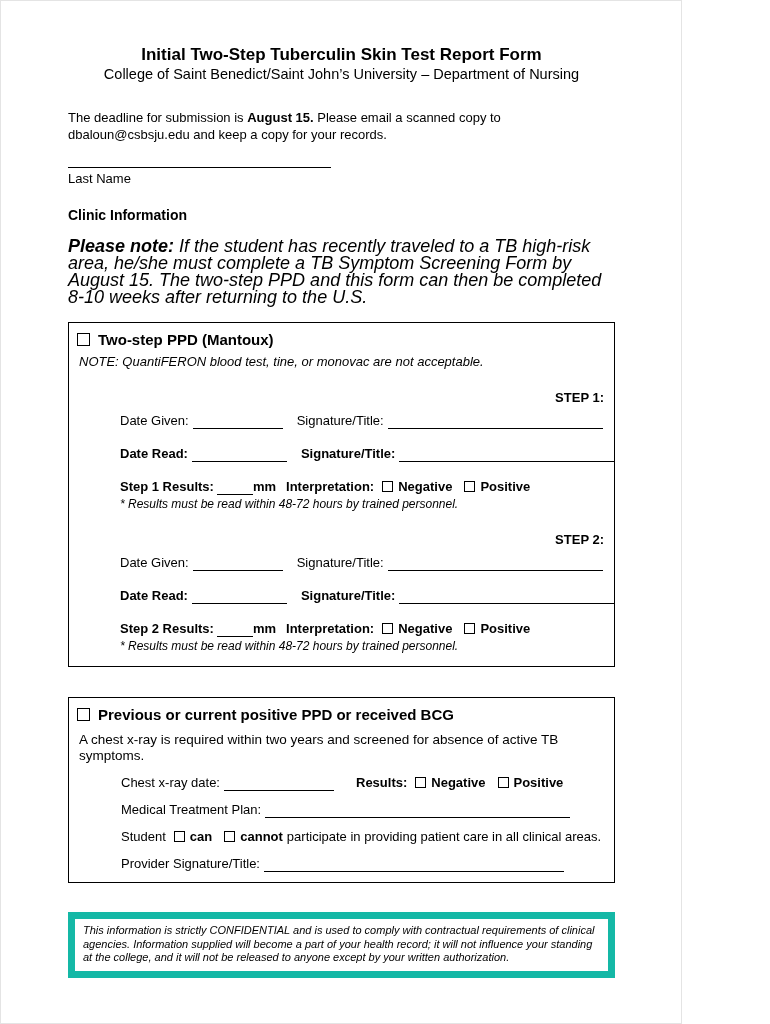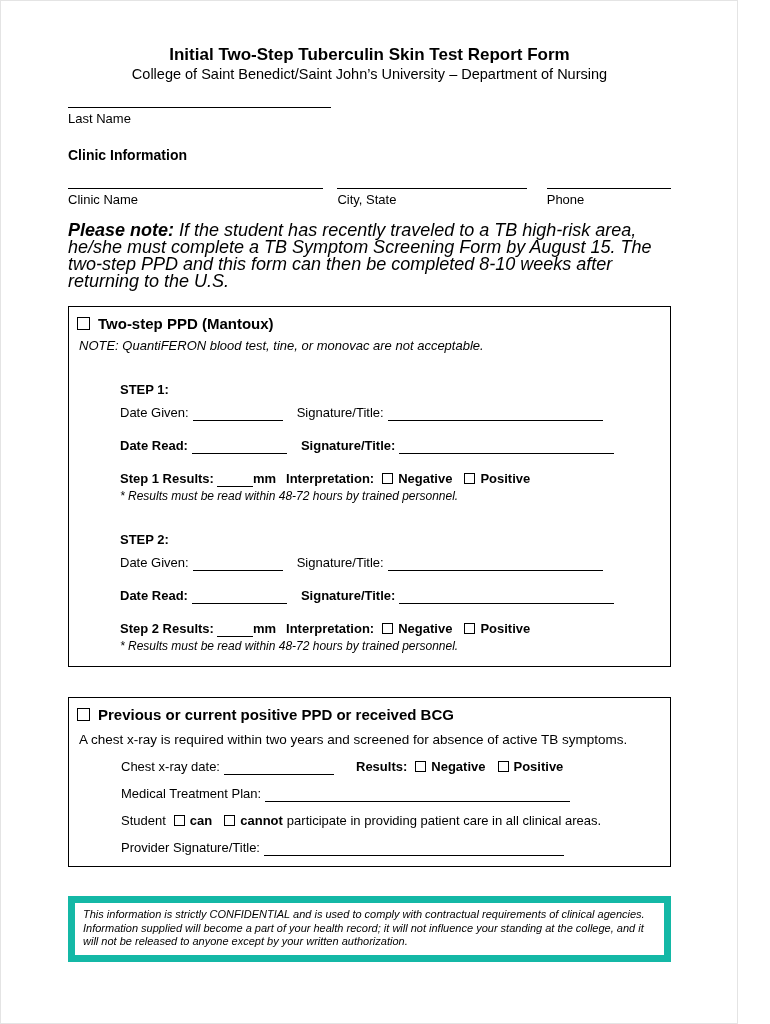--- a/index.html
+++ b/index.html
@@ -2,21 +2,21 @@
 <html><head>
 <meta charset="utf-8">
 <style>
   html, body { margin: 0; padding: 0; }
   body {
     background: #ffffff;
     font-family: "Liberation Sans", sans-serif;
     color: #000;
   }
   .page {
-    width: 738px;
+    width: 682px;
     height: 1024px;
     box-sizing: border-box;
     padding: 44px 66px 0 67px;
     border: 1px solid #e4e4e4;
     background: #fff;
     overflow: hidden;
   }
   .title { font-size: 17px; font-weight: bold; text-align: center; line-height: 20px; }
   .subtitle { font-size: 14.5px; text-align: center; line-height: 18px; }
 
@@ -40,21 +40,21 @@
   .box { border: 1px solid #000; margin-top: 16px; padding: 8px 10px 12px 8px; }
   .box-title { font-size: 15px; line-height: 17px; font-weight: bold; }
   .box-note { font-style: italic; font-size: 13px; margin: 6px 0 0 2px; line-height: 16px; }
 
   .chk { display: inline-block; width: 9px; height: 9px; border: 1.4px solid #000; vertical-align: -0.5px; margin-right: 5px; background: #fff; }
   .chk.big { width: 11px; height: 11px; margin-right: 8px; vertical-align: -1px; }
   .chk.ml8 { margin-left: 8px; }
   .chk.ml12 { margin-left: 12px; }
 
   .step { margin-left: 43px; }
-  .step-head { font-weight: bold; font-size: 13px; margin-top: 28px; line-height: 16px; }
+  .step-head { font-weight: bold; font-size: 13px; margin-top: 20px; line-height: 16px; text-align: right; }
 
   .irow { font-size: 13px; line-height: 16px; margin-top: 7px; white-space: nowrap; }
   .irow.sp { margin-top: 17px; font-weight: bold; }
   .blank { display: inline-block; border-bottom: 1px solid #000; height: 13px; vertical-align: bottom; }
   .irow .blank { margin-left: 4px; }
   .siglbl { margin-left: 14px; }
   .w90 { width: 90px; } .w95 { width: 95px; } .w215 { width: 215px; }
   .w36 { width: 36px; } .w110 { width: 110px; } .w305 { width: 305px; } .w300 { width: 300px; }
 
   .rrow { font-size: 13px; line-height: 16px; margin-top: 17px; font-weight: bold; white-space: nowrap; }
@@ -72,45 +72,32 @@
   .conf-box { border: 7px solid #14b8a6; margin-top: 29px; padding: 5px 8px 6px 8px; font-size: 11px; font-style: italic; line-height: 13.5px; }
 </style>
 </head>
 <body>
 
 <div class="page">
 
   <div class="title">Initial Two-Step Tuberculin Skin Test Report Form</div>
   <div class="subtitle">College of Saint Benedict/Saint John’s University – Department of Nursing</div>
 
+  <p class="intro"><span>The deadline for submission is </span><b>August 15.</b><span> Please email a scanned copy to dbaloun@csbsju.edu and keep a copy for your records.</span></p>
 
 
   <div class="field-row">
     <div class="field w263">
       <span class="line"></span>
       <div class="flabel">Last Name</div>
     </div>
   </div>
 
   <div class="sec-head clinic"><b>Clinic Information</b></div>
 
-  <div class="field-row">
-    <div class="field w263">
-      <span class="line"></span>
-      <div class="flabel">Clinic Name</div>
-    </div>
-    <div class="field w195 gap20">
-      <span class="line"></span>
-      <div class="flabel">City, State</div>
-    </div>
-    <div class="field w128">
-      <span class="line"></span>
-      <div class="flabel">Phone</div>
-    </div>
-  </div>
 
   <p class="note"><b>Please note:</b><span> If the student has recently traveled to a TB high-risk area, he/she must complete a TB Symptom Screening Form by August 15. The two-step PPD and this form can then be completed 8-10 weeks after returning to the U.S.</span></p>
 
   <div class="box">
     <div class="box-title"><span class="chk big"></span><b>Two-step PPD (Mantoux)</b></div>
     <div class="box-note">NOTE: QuantiFERON blood test, tine, or monovac are not acceptable.</div>
 
     <div class="step">
       <div class="step-head">STEP 1:</div>
       <div class="irow">

